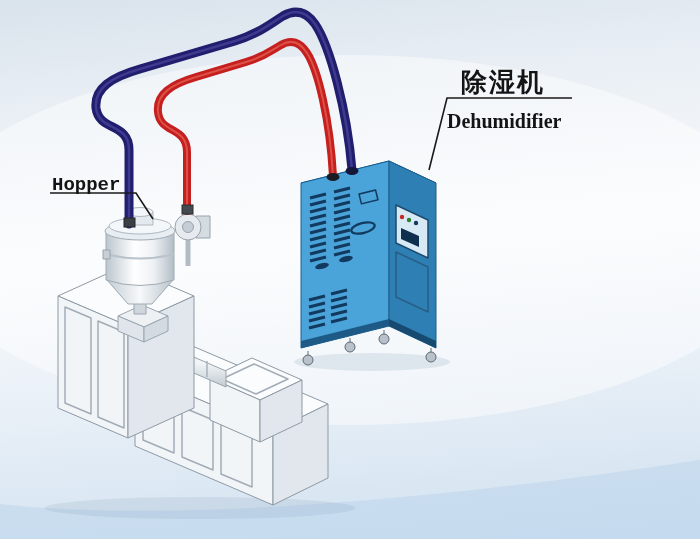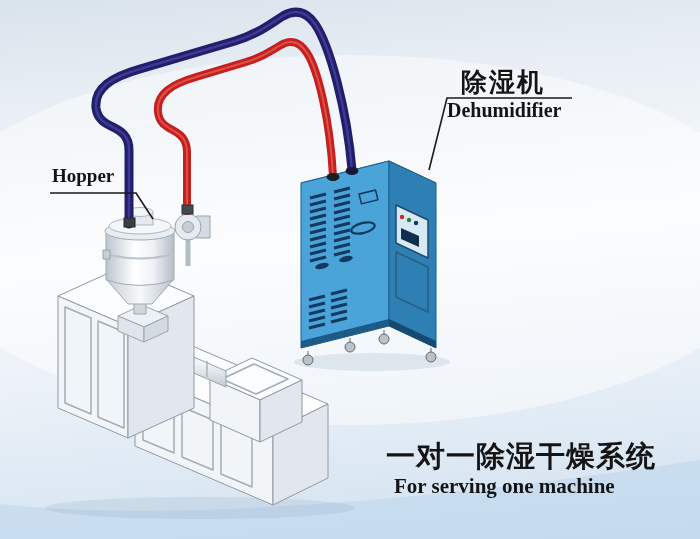--- a/index.html
+++ b/index.html
@@ -177,25 +177,21 @@
   <ellipse cx="333" cy="177" rx="6.5" ry="4" fill="#1a1c24"></ellipse>
   <rect x="124" y="218" width="11" height="9" fill="#3a3f45" stroke="#23272b"></rect>
   <rect x="182" y="205" width="11" height="9" fill="#454a50" stroke="#2b2f33"></rect>
 
   <polyline points="572,98 447,98 429,170" fill="none" stroke="#1a1a1a" stroke-width="1.6"></polyline>
   <polyline points="50,193 136,193 153,219" fill="none" stroke="#1a1a1a" stroke-width="1.6"></polyline>
 </svg>
 
 <div class="lbl" style="left:447px;top:68px;">
   <div class="cn" style="padding-left:14px;">除湿机</div>
-  <div class="en" style="margin-top:4px;font-family:Liberation Serif, serif;">Dehumidifier</div>
+  <div class="en" style="margin-top:15px;font-family:Liberation Serif, serif;">Dehumidifier</div>
 </div>
 
 <div class="lbl" style="left:52px;top:161px;">
-  <div class="en" style="font-size:19px;margin-top:5px;">Hopper</div>
+  <div class="en" style="font-size:19px;margin-top:14px;font-family:Liberation Mono, monospace;">Hopper</div>
 </div>
 
-<div class="lbl caption" style="left:386px;top:441px;">
-  <div class="cn">一对一除湿干燥系统</div>
-  <div class="en">For serving one machine</div>
-</div>
 
 </div>
 
 </body></html>

